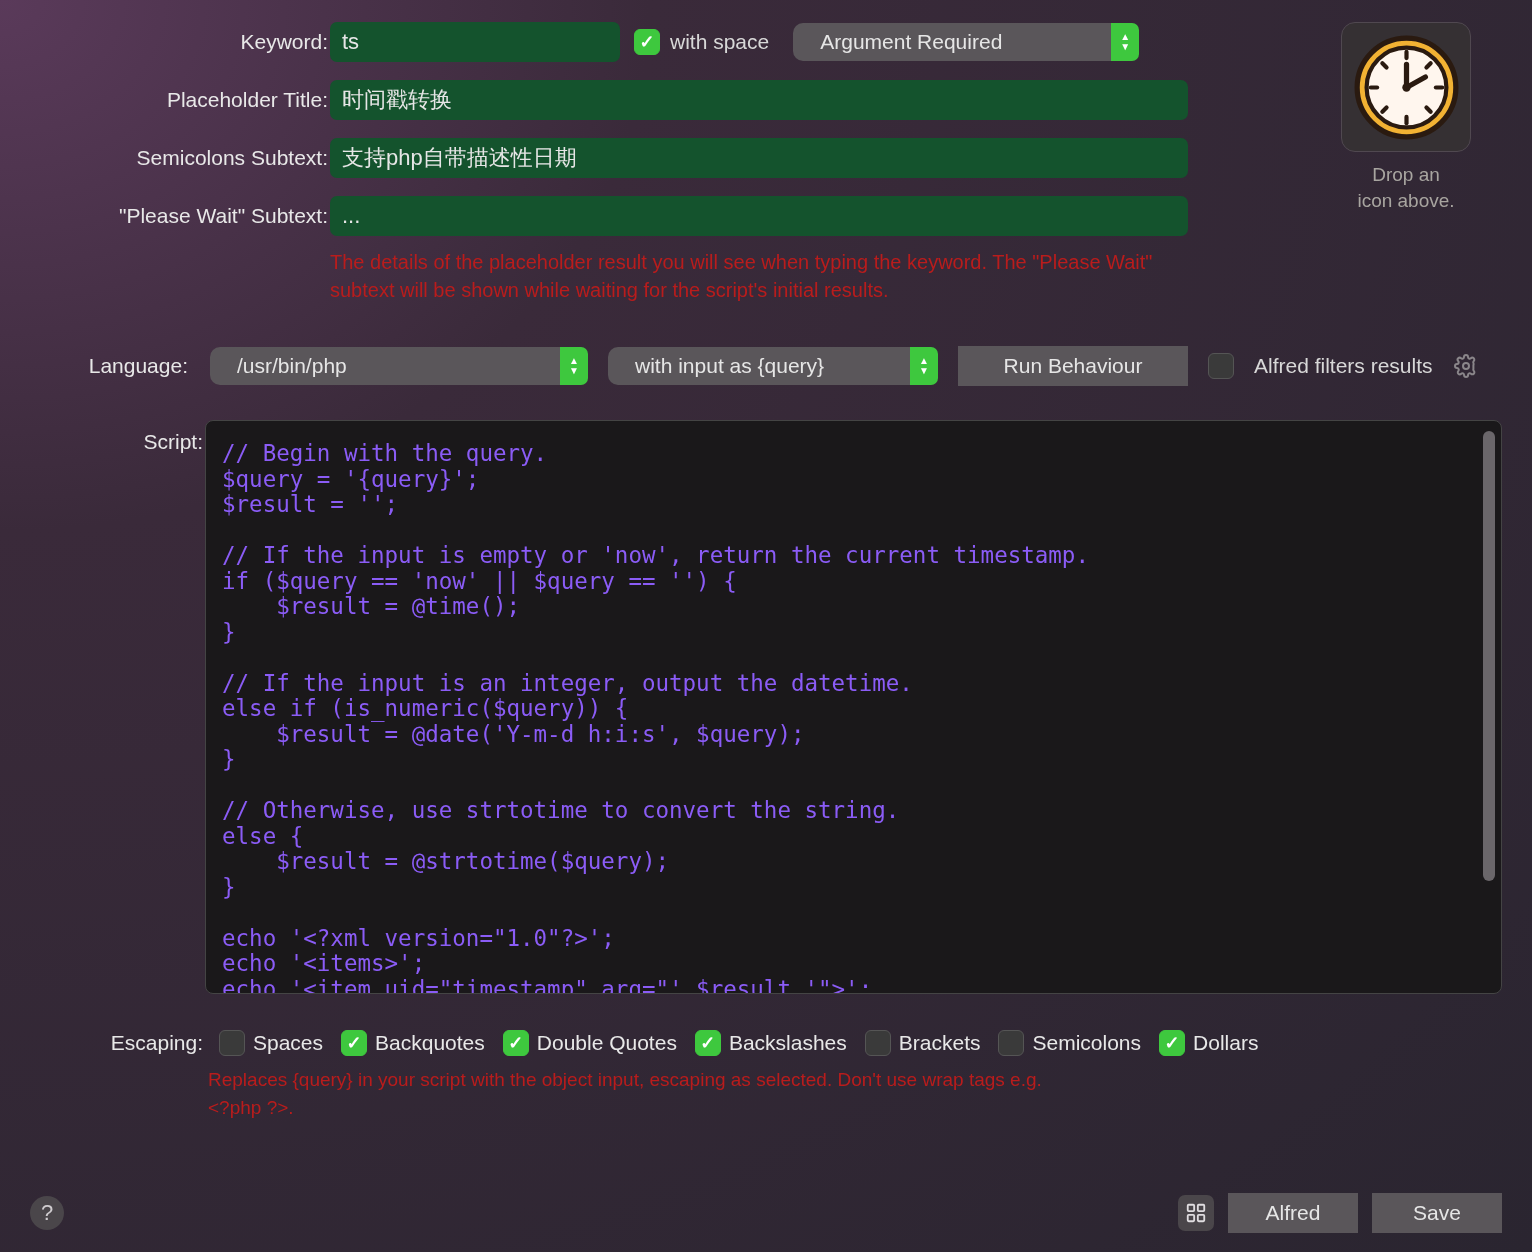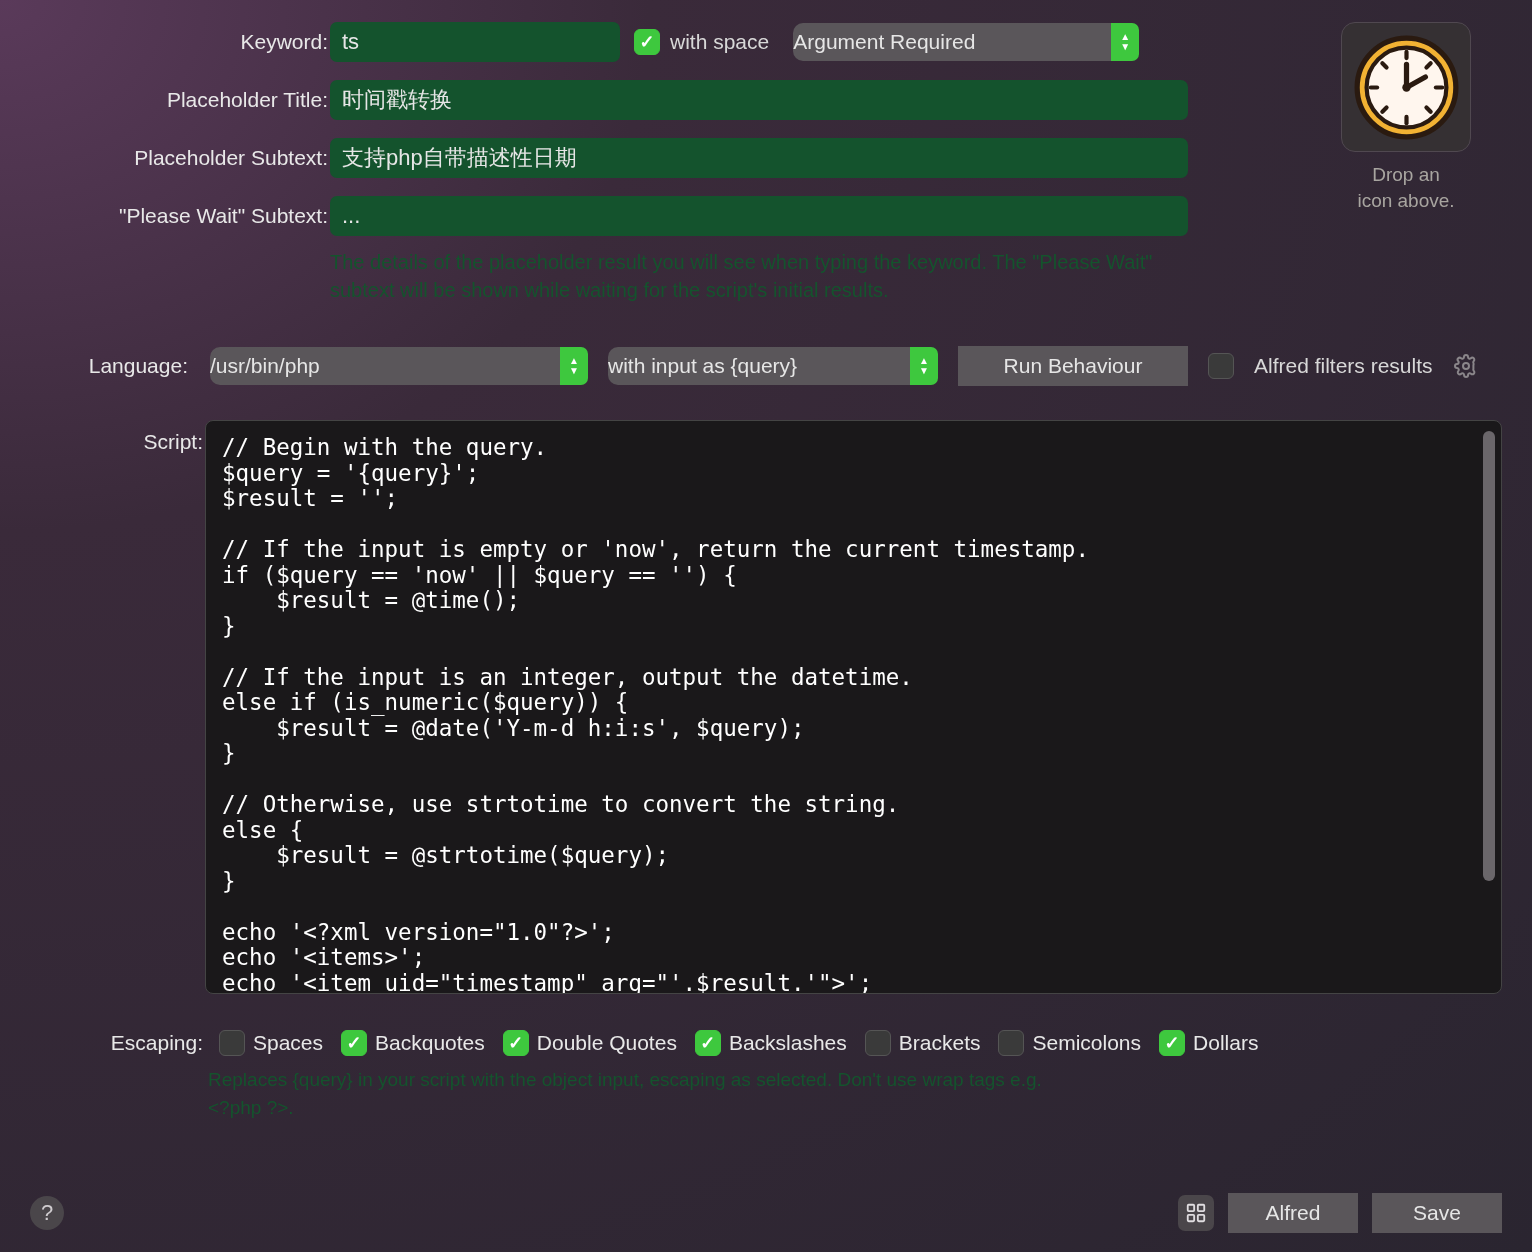--- a/index.html
+++ b/index.html
@@ -54,21 +54,21 @@
   flex-shrink: 0;
 }
 .cbx.checked { background: #3ec83e; border-color: #3ec83e; }
 .cbx.checked::after { content: "✓"; }
 .select {
   height: 38px;
   background: #5a565a;
   border-radius: 10px;
   display: flex;
   align-items: center;
-  padding: 0 0;
+  padding: 0 27px;
   color: #e6e6e6;
   font-size: 21px;
   position: relative;
 }
 .select .arrows {
   position: absolute;
   right: 0; top: 0; bottom: 0;
   width: 28px;
   background: #3ec83e;
   border-radius: 0 7px 7px 0;
@@ -97,21 +97,21 @@
   margin: 0 auto 10px auto;
   border-radius: 14px;
   background: #353033;
   border: 1px solid #504850;
   display:flex; align-items:center; justify-content:center;
 }
 .icon-well .caption {
   color:#a8a5a0; font-size:19px; line-height:26px;
 }
 .help-text {
-  color:#14532d;
+  color:#b91c1c;
   font-size:20px;
   line-height:28px;
   margin-left: 300px;
   max-width: 850px;
 }
 .help-text.small { font-size:19px; }
 .lang-row {
   margin-top: 42px;
   display:flex;
   align-items:center;
@@ -124,22 +124,22 @@
 .script-box {
   flex:1;
   height: 574px;
   background: #1a181a;
   border-radius: 8px;
   border:1px solid #444;
   position:relative;
 }
 .script-text {
   position:absolute; inset:0;
-  padding: 14px 16px;
-  color:#ffffff;
+  padding: 20px 16px;
+  color:#8b5cf6;
   font-family: "SF Mono", Menlo, Consolas, monospace;
   font-size: 22.5px;
   line-height: 25.5px;
   white-space: pre;
   overflow:hidden;
 }
 .script-scroll {
   position:absolute;
   right:6px; top:10px;
   width:12px; height:450px;
@@ -206,21 +206,21 @@
       <span class="arrows">▲<br>▼</span>
     </div>
   </div>
 
   <div class="row" style="margin-top:18px">
     <div class="lbl">Placeholder Title:</div>
     <input class="tinput" style="width: 858px;" value="时间戳转换">
   </div>
 
   <div class="row" style="margin-top:18px">
-    <div class="lbl">Placeholder Subtext:</div>
+    <div class="lbl">Semicolons Subtext:</div>
     <input class="tinput" style="width: 858px;" value="支持php自带描述性日期">
   </div>
 
   <div class="row" style="margin-top:18px">
     <div class="lbl">"Please Wait" Subtext:</div>
     <input class="tinput" style="width: 858px;" value="...">
   </div>
 
   <div class="help-text" style="margin-top:8px">The details of the placeholder result you will see when typing the keyword. The "Please Wait" subtext will be shown while waiting for the script's initial results.</div>
 

